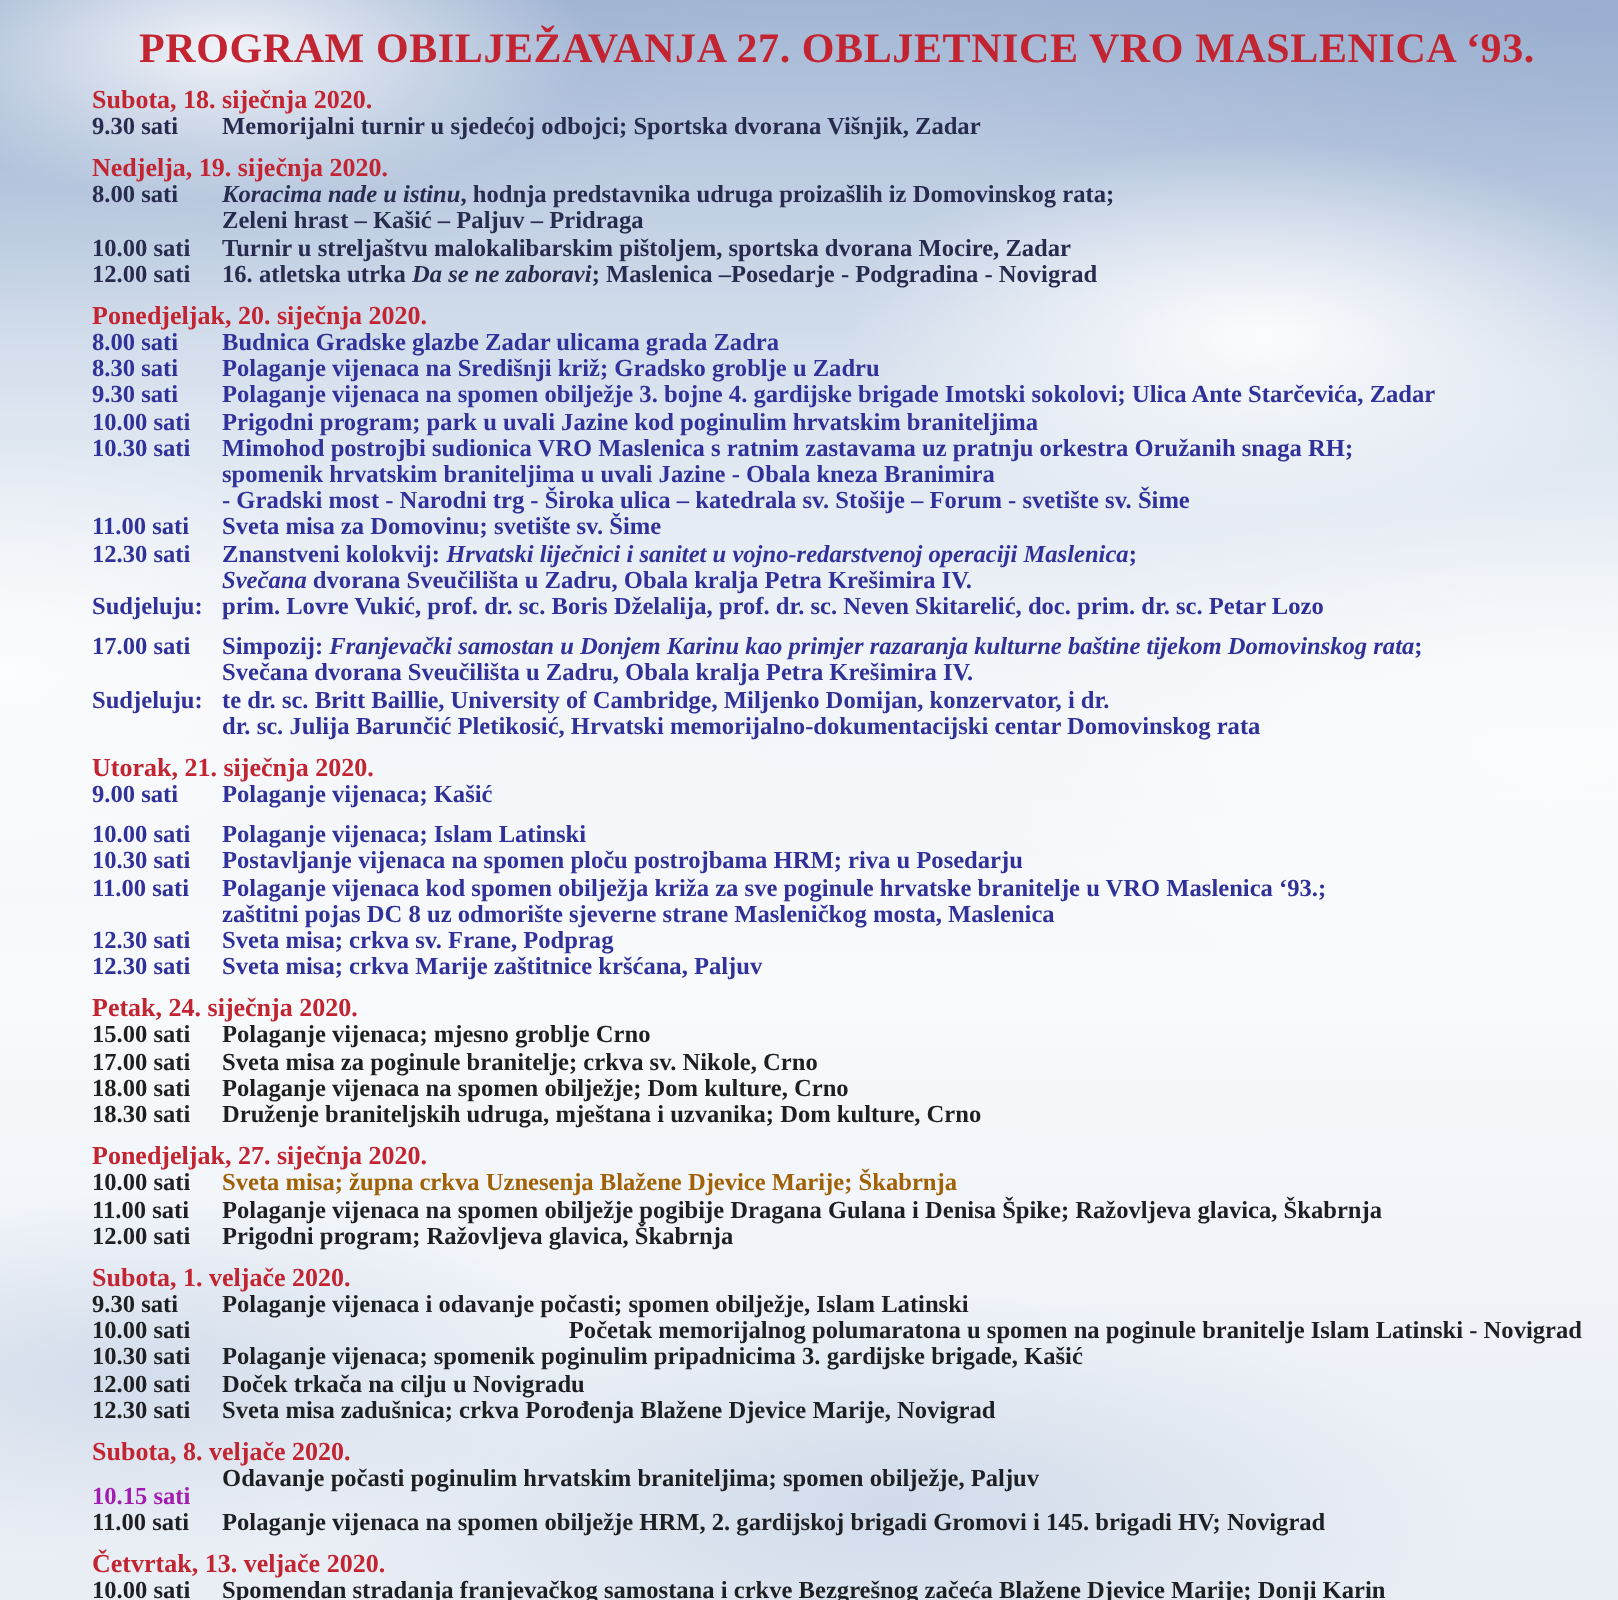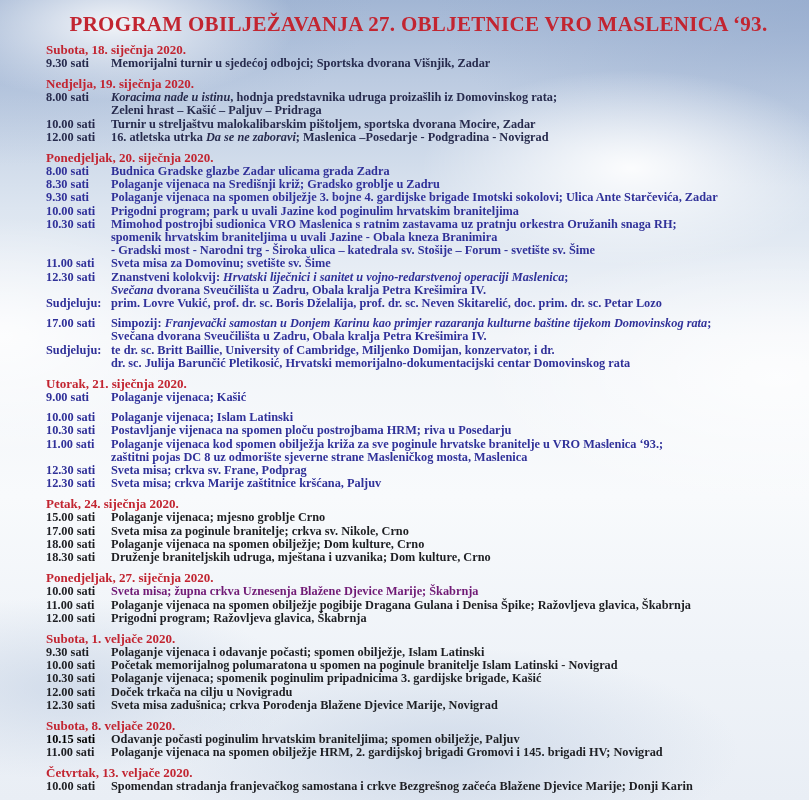--- a/index.html
+++ b/index.html
@@ -199,21 +199,21 @@
           <div class="time" style="color: rgb(30, 31, 35);">18.30 sati</div>
           <div class="text" style="color: rgb(30, 31, 35);">
             <div class="line"><span>Druženje braniteljskih udruga, mještana i uzvanika; Dom kulture, Crno</span></div>
           </div>
         </div>
       </div>
       <div class="section">
         <div class="date" style="color: rgb(194, 37, 49);">Ponedjeljak, 27. siječnja 2020.</div>
         <div class="row">
           <div class="time" style="color: rgb(30, 31, 35);">10.00 sati</div>
-          <div class="text" style="color: #701a75;">
+          <div class="text" style="color: #a16207;">
             <div class="line"><span>Sveta misa; župna crkva Uznesenja Blažene Djevice Marije; Škabrnja</span></div>
           </div>
         </div>
         <div class="row">
           <div class="time" style="color: rgb(30, 31, 35);">11.00 sati</div>
           <div class="text" style="color: rgb(30, 31, 35);">
             <div class="line"><span>Polaganje vijenaca na spomen obilježje pogibije Dragana Gulana i Denisa Špike; Ražovljeva glavica, Škabrnja</span></div>
           </div>
         </div>
         <div class="row">
@@ -226,21 +226,21 @@
       <div class="section">
         <div class="date" style="color: rgb(194, 37, 49);">Subota, 1. veljače 2020.</div>
         <div class="row">
           <div class="time" style="color: rgb(30, 31, 35);">9.30 sati</div>
           <div class="text" style="color: rgb(30, 31, 35);">
             <div class="line"><span>Polaganje vijenaca i odavanje počasti; spomen obilježje, Islam Latinski</span></div>
           </div>
         </div>
         <div class="row">
           <div class="time" style="color: rgb(30, 31, 35);">10.00 sati</div>
-          <div class="text" style="color: rgb(30, 31, 35);">
+          <div class="text" style="color: rgb(30, 31, 35); text-align: right;">
             <div class="line"><span>Početak memorijalnog polumaratona u spomen na poginule branitelje Islam Latinski - Novigrad</span></div>
           </div>
         </div>
         <div class="row">
           <div class="time" style="color: rgb(30, 31, 35);">10.30 sati</div>
           <div class="text" style="color: rgb(30, 31, 35);">
             <div class="line"><span>Polaganje vijenaca; spomenik poginulim pripadnicima 3. gardijske brigade, Kašić</span></div>
           </div>
         </div>
         <div class="row">
@@ -252,21 +252,21 @@
         <div class="row">
           <div class="time" style="color: rgb(30, 31, 35);">12.30 sati</div>
           <div class="text" style="color: rgb(30, 31, 35);">
             <div class="line"><span>Sveta misa zadušnica; crkva Porođenja Blažene Djevice Marije, Novigrad</span></div>
           </div>
         </div>
       </div>
       <div class="section">
         <div class="date" style="color: rgb(194, 37, 49);">Subota, 8. veljače 2020.</div>
         <div class="row">
-          <div class="time" style="color: #000000;">10.15 sati</div>
+          <div class="time" style="color: #a21caf; margin-top: 9px;">10.15 sati</div>
           <div class="text" style="color: rgb(30, 31, 35);">
             <div class="line"><span>Odavanje počasti poginulim hrvatskim braniteljima; spomen obilježje, Paljuv</span></div>
           </div>
         </div>
         <div class="row">
           <div class="time" style="color: rgb(30, 31, 35);">11.00 sati</div>
           <div class="text" style="color: rgb(30, 31, 35);">
             <div class="line"><span>Polaganje vijenaca na spomen obilježje HRM, 2. gardijskoj brigadi Gromovi i 145. brigadi HV; Novigrad</span></div>
           </div>
         </div>

